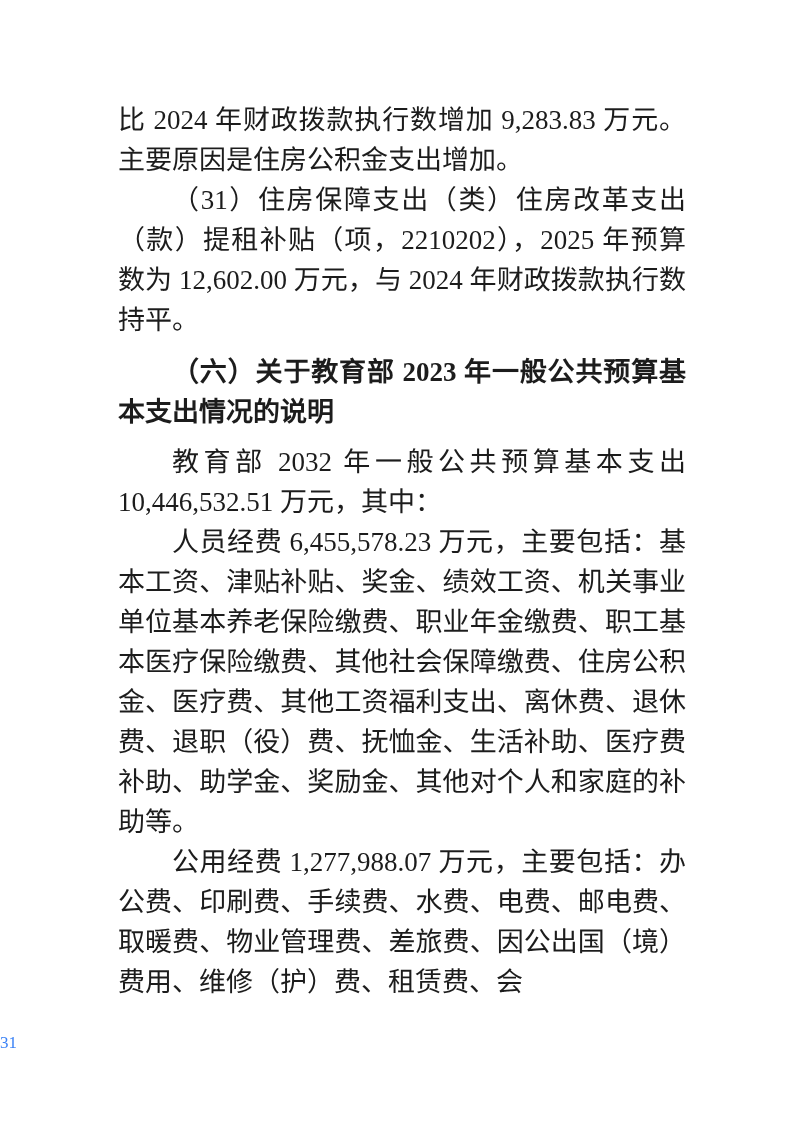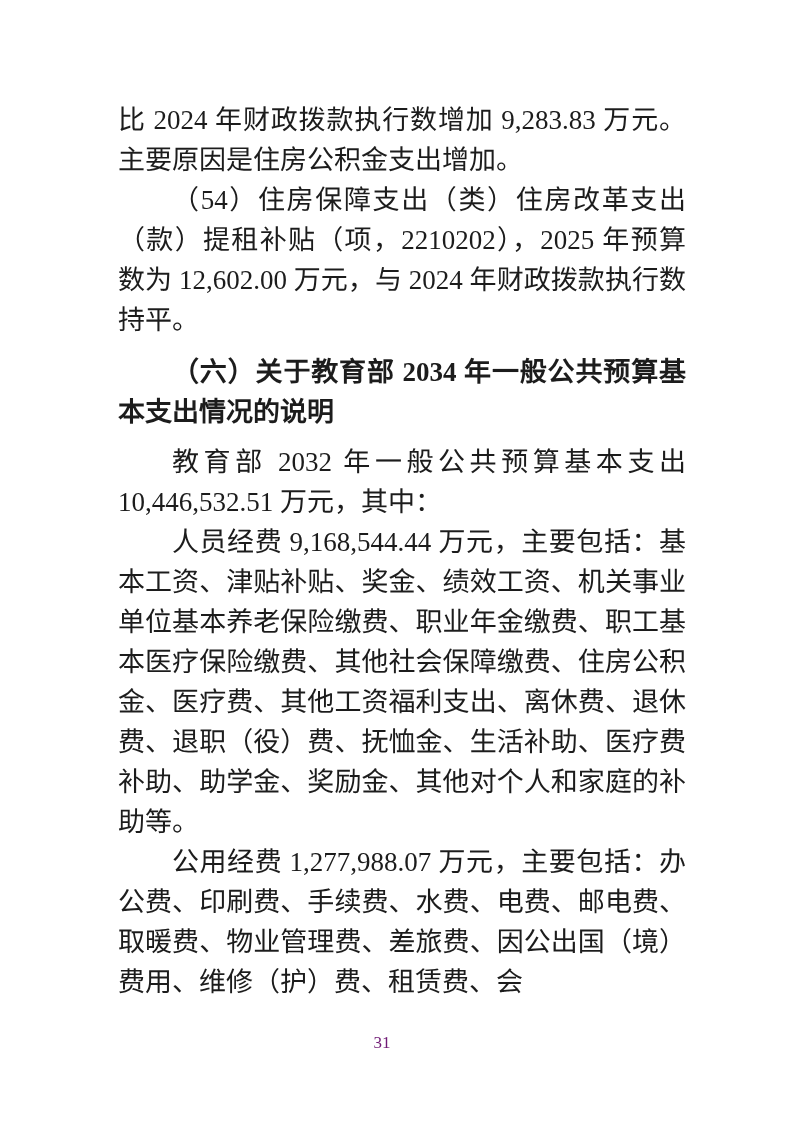--- a/index.html
+++ b/index.html
@@ -42,32 +42,31 @@
   p.heading {
     font-weight: bold;
     margin-top: 12px;
     margin-bottom: 10px;
   }
   .footer {
     position: absolute;
     top: 1032px;
     left: 0;
     width: 100%;
-    text-align: center;
     font-size: 17px;
     line-height: 22px;
-    color: #701a75;
+    color: #3b82f6;
   }
 </style>
 </head>
 <body>
 
 <div class="page">
   <div class="content">
     <p class="para no-indent">比 2024 年财政拨款执行数增加 9,283.83 万元。主要原因是住房公积金支出增加。</p>
-    <p class="para">（54）住房保障支出（类）住房改革支出（款）提租补贴（项，2210202），2025 年预算数为 12,602.00 万元，与 2024 年财政拨款执行数持平。</p>
-    <p class="para heading">（六）关于教育部 2034 年一般公共预算基本支出情况的说明</p>
+    <p class="para">（31）住房保障支出（类）住房改革支出（款）提租补贴（项，2210202），2025 年预算数为 12,602.00 万元，与 2024 年财政拨款执行数持平。</p>
+    <p class="para heading">（六）关于教育部 2023 年一般公共预算基本支出情况的说明</p>
     <p class="para">教育部 2032 年一般公共预算基本支出 10,446,532.51 万元，其中：</p>
-    <p class="para">人员经费 9,168,544.44 万元，主要包括：基本工资、津贴补贴、奖金、绩效工资、机关事业单位基本养老保险缴费、职业年金缴费、职工基本医疗保险缴费、其他社会保障缴费、住房公积金、医疗费、其他工资福利支出、离休费、退休费、退职（役）费、抚恤金、生活补助、医疗费补助、助学金、奖励金、其他对个人和家庭的补助等。</p>
+    <p class="para">人员经费 6,455,578.23 万元，主要包括：基本工资、津贴补贴、奖金、绩效工资、机关事业单位基本养老保险缴费、职业年金缴费、职工基本医疗保险缴费、其他社会保障缴费、住房公积金、医疗费、其他工资福利支出、离休费、退休费、退职（役）费、抚恤金、生活补助、医疗费补助、助学金、奖励金、其他对个人和家庭的补助等。</p>
     <p class="para">公用经费 1,277,988.07 万元，主要包括：办公费、印刷费、手续费、水费、电费、邮电费、取暖费、物业管理费、差旅费、因公出国（境）费用、维修（护）费、租赁费、会</p>
   </div>
   <div class="footer">31</div>
 </div>
 
 </body></html>

